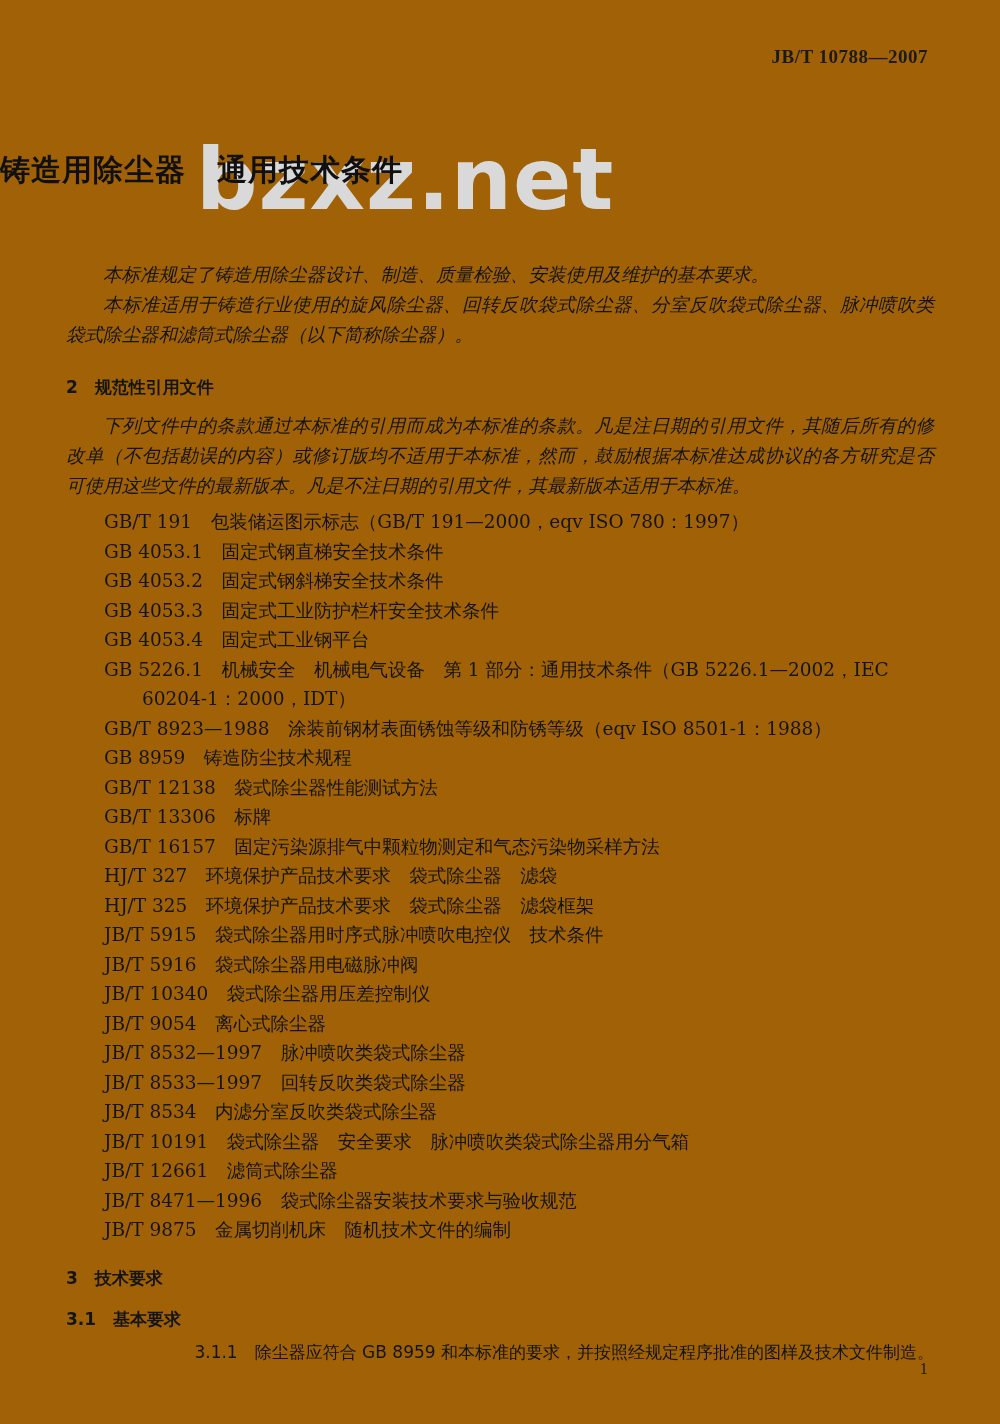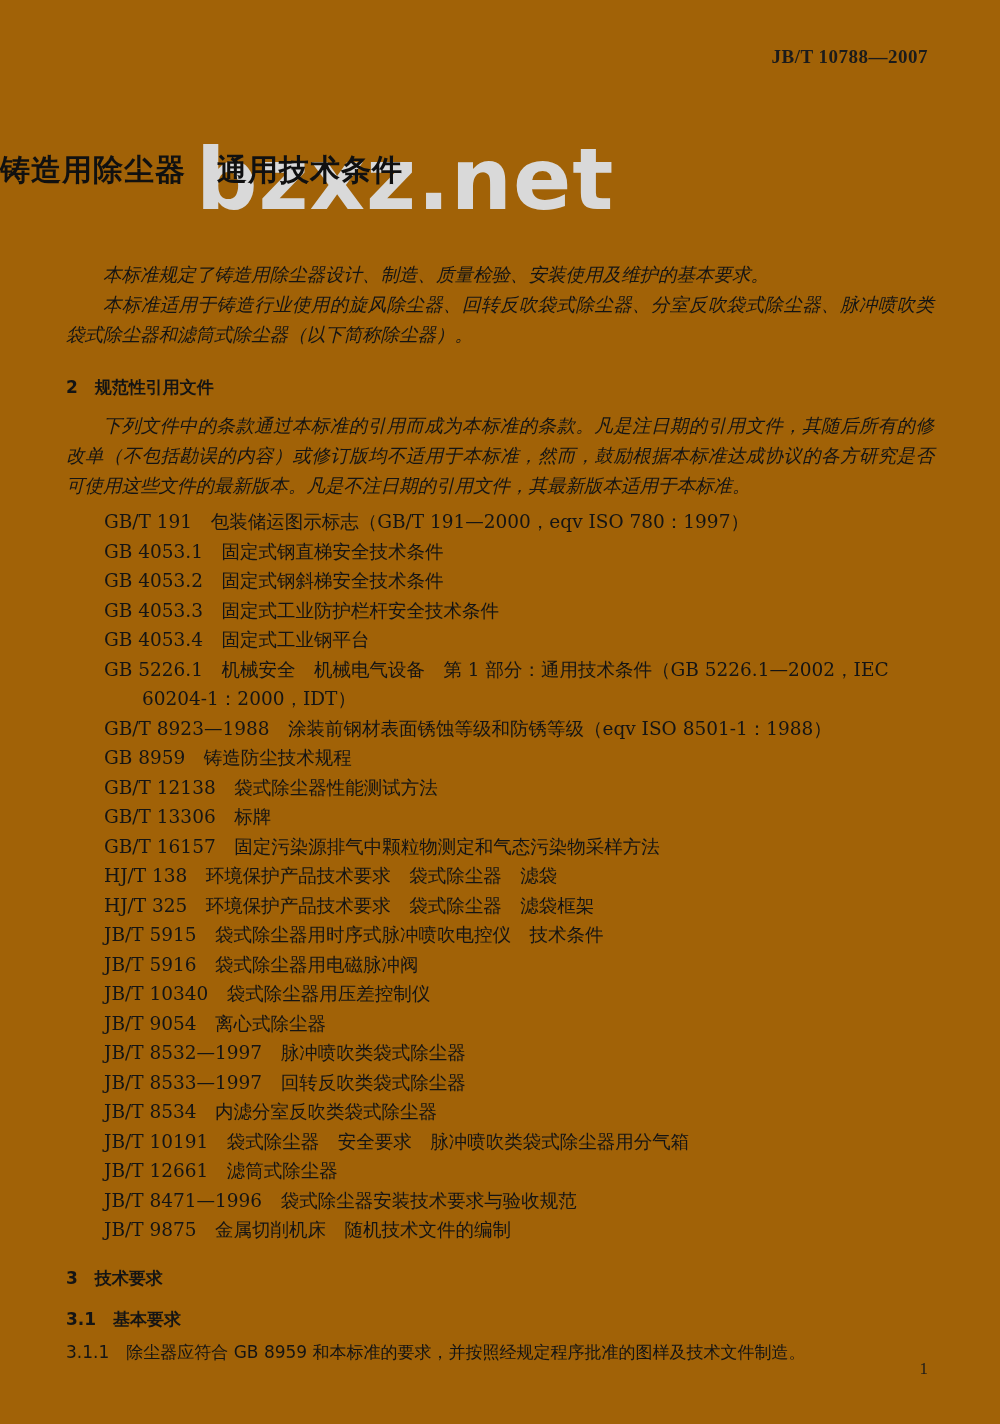--- a/index.html
+++ b/index.html
@@ -125,20 +125,21 @@
     margin-left: 38px;
   }
 
   .clause {
     font-family: "DejaVu Sans", "Liberation Sans", sans-serif;
     font-size: 17px;
     line-height: 30px;
     color: #141414;
     margin: 6px 0 0 0;
     white-space: pre-wrap;
+    text-align: right;
   }
 
   
   .page-number {
     position: absolute;
     right: 72px;
     bottom: 45px;
     font-family: "Liberation Serif", "DejaVu Serif", serif;
     font-size: 17px;
     color: #1b1b1b;
@@ -173,21 +174,21 @@
       <li class="ref-item wrap">GB 4053.1　固定式钢直梯安全技术条件</li>
       <li class="ref-item wrap">GB 4053.2　固定式钢斜梯安全技术条件</li>
       <li class="ref-item wrap">GB 4053.3　固定式工业防护栏杆安全技术条件</li>
       <li class="ref-item wrap">GB 4053.4　固定式工业钢平台</li>
       <li class="ref-item wrap">GB 5226.1　机械安全　机械电气设备　第 1 部分：通用技术条件（GB 5226.1—2002，IEC 60204-1：2000，IDT）</li>
       <li class="ref-item wrap">GB/T 8923—1988　涂装前钢材表面锈蚀等级和防锈等级（eqv ISO 8501-1：1988）</li>
       <li class="ref-item wrap">GB 8959　铸造防尘技术规程</li>
       <li class="ref-item wrap">GB/T 12138　袋式除尘器性能测试方法</li>
       <li class="ref-item wrap">GB/T 13306　标牌</li>
       <li class="ref-item wrap">GB/T 16157　固定污染源排气中颗粒物测定和气态污染物采样方法</li>
-      <li class="ref-item wrap">HJ/T 138　环境保护产品技术要求　袋式除尘器　滤袋</li>
+      <li class="ref-item wrap">HJ/T 327　环境保护产品技术要求　袋式除尘器　滤袋</li>
       <li class="ref-item wrap">HJ/T 325　环境保护产品技术要求　袋式除尘器　滤袋框架</li>
       <li class="ref-item wrap">JB/T 5915　袋式除尘器用时序式脉冲喷吹电控仪　技术条件</li>
       <li class="ref-item wrap">JB/T 5916　袋式除尘器用电磁脉冲阀</li>
       <li class="ref-item wrap">JB/T 10340　袋式除尘器用压差控制仪</li>
       <li class="ref-item wrap">JB/T 9054　离心式除尘器</li>
       <li class="ref-item wrap">JB/T 8532—1997　脉冲喷吹类袋式除尘器</li>
       <li class="ref-item wrap">JB/T 8533—1997　回转反吹类袋式除尘器</li>
       <li class="ref-item wrap">JB/T 8534　内滤分室反吹类袋式除尘器</li>
       <li class="ref-item wrap">JB/T 10191　袋式除尘器　安全要求　脉冲喷吹类袋式除尘器用分气箱</li>
       <li class="ref-item wrap">JB/T 12661　滤筒式除尘器</li>

